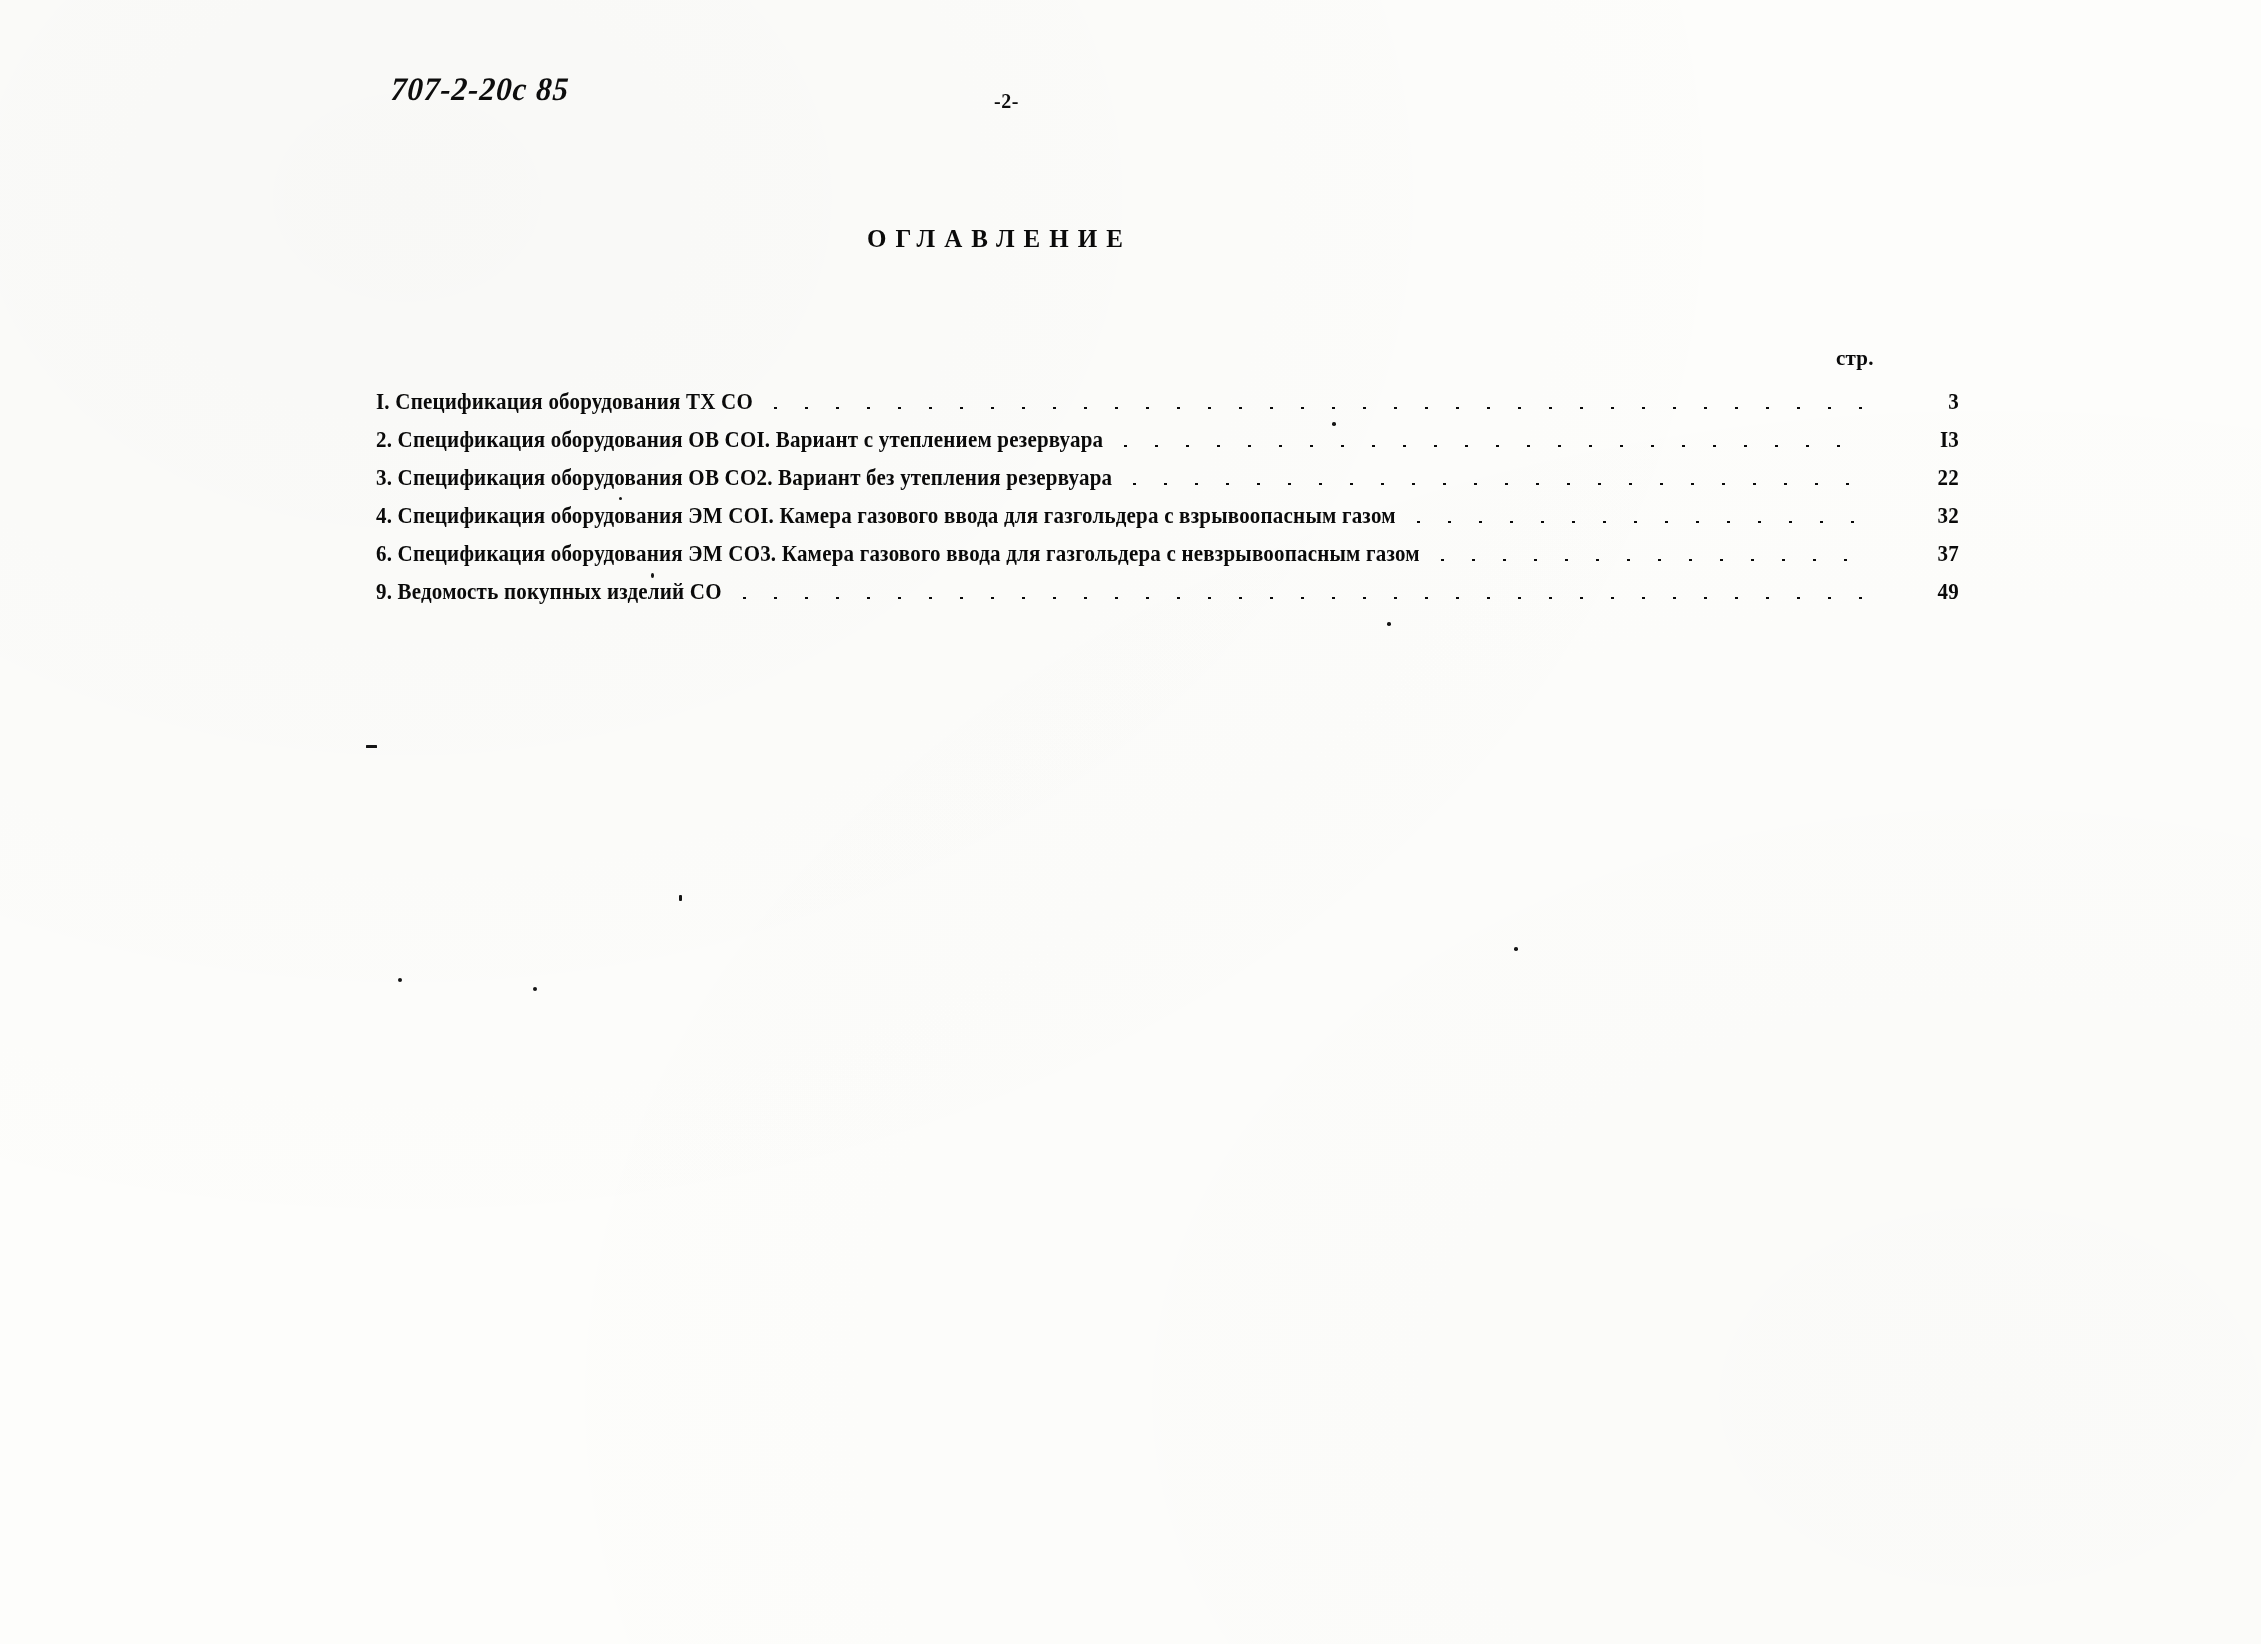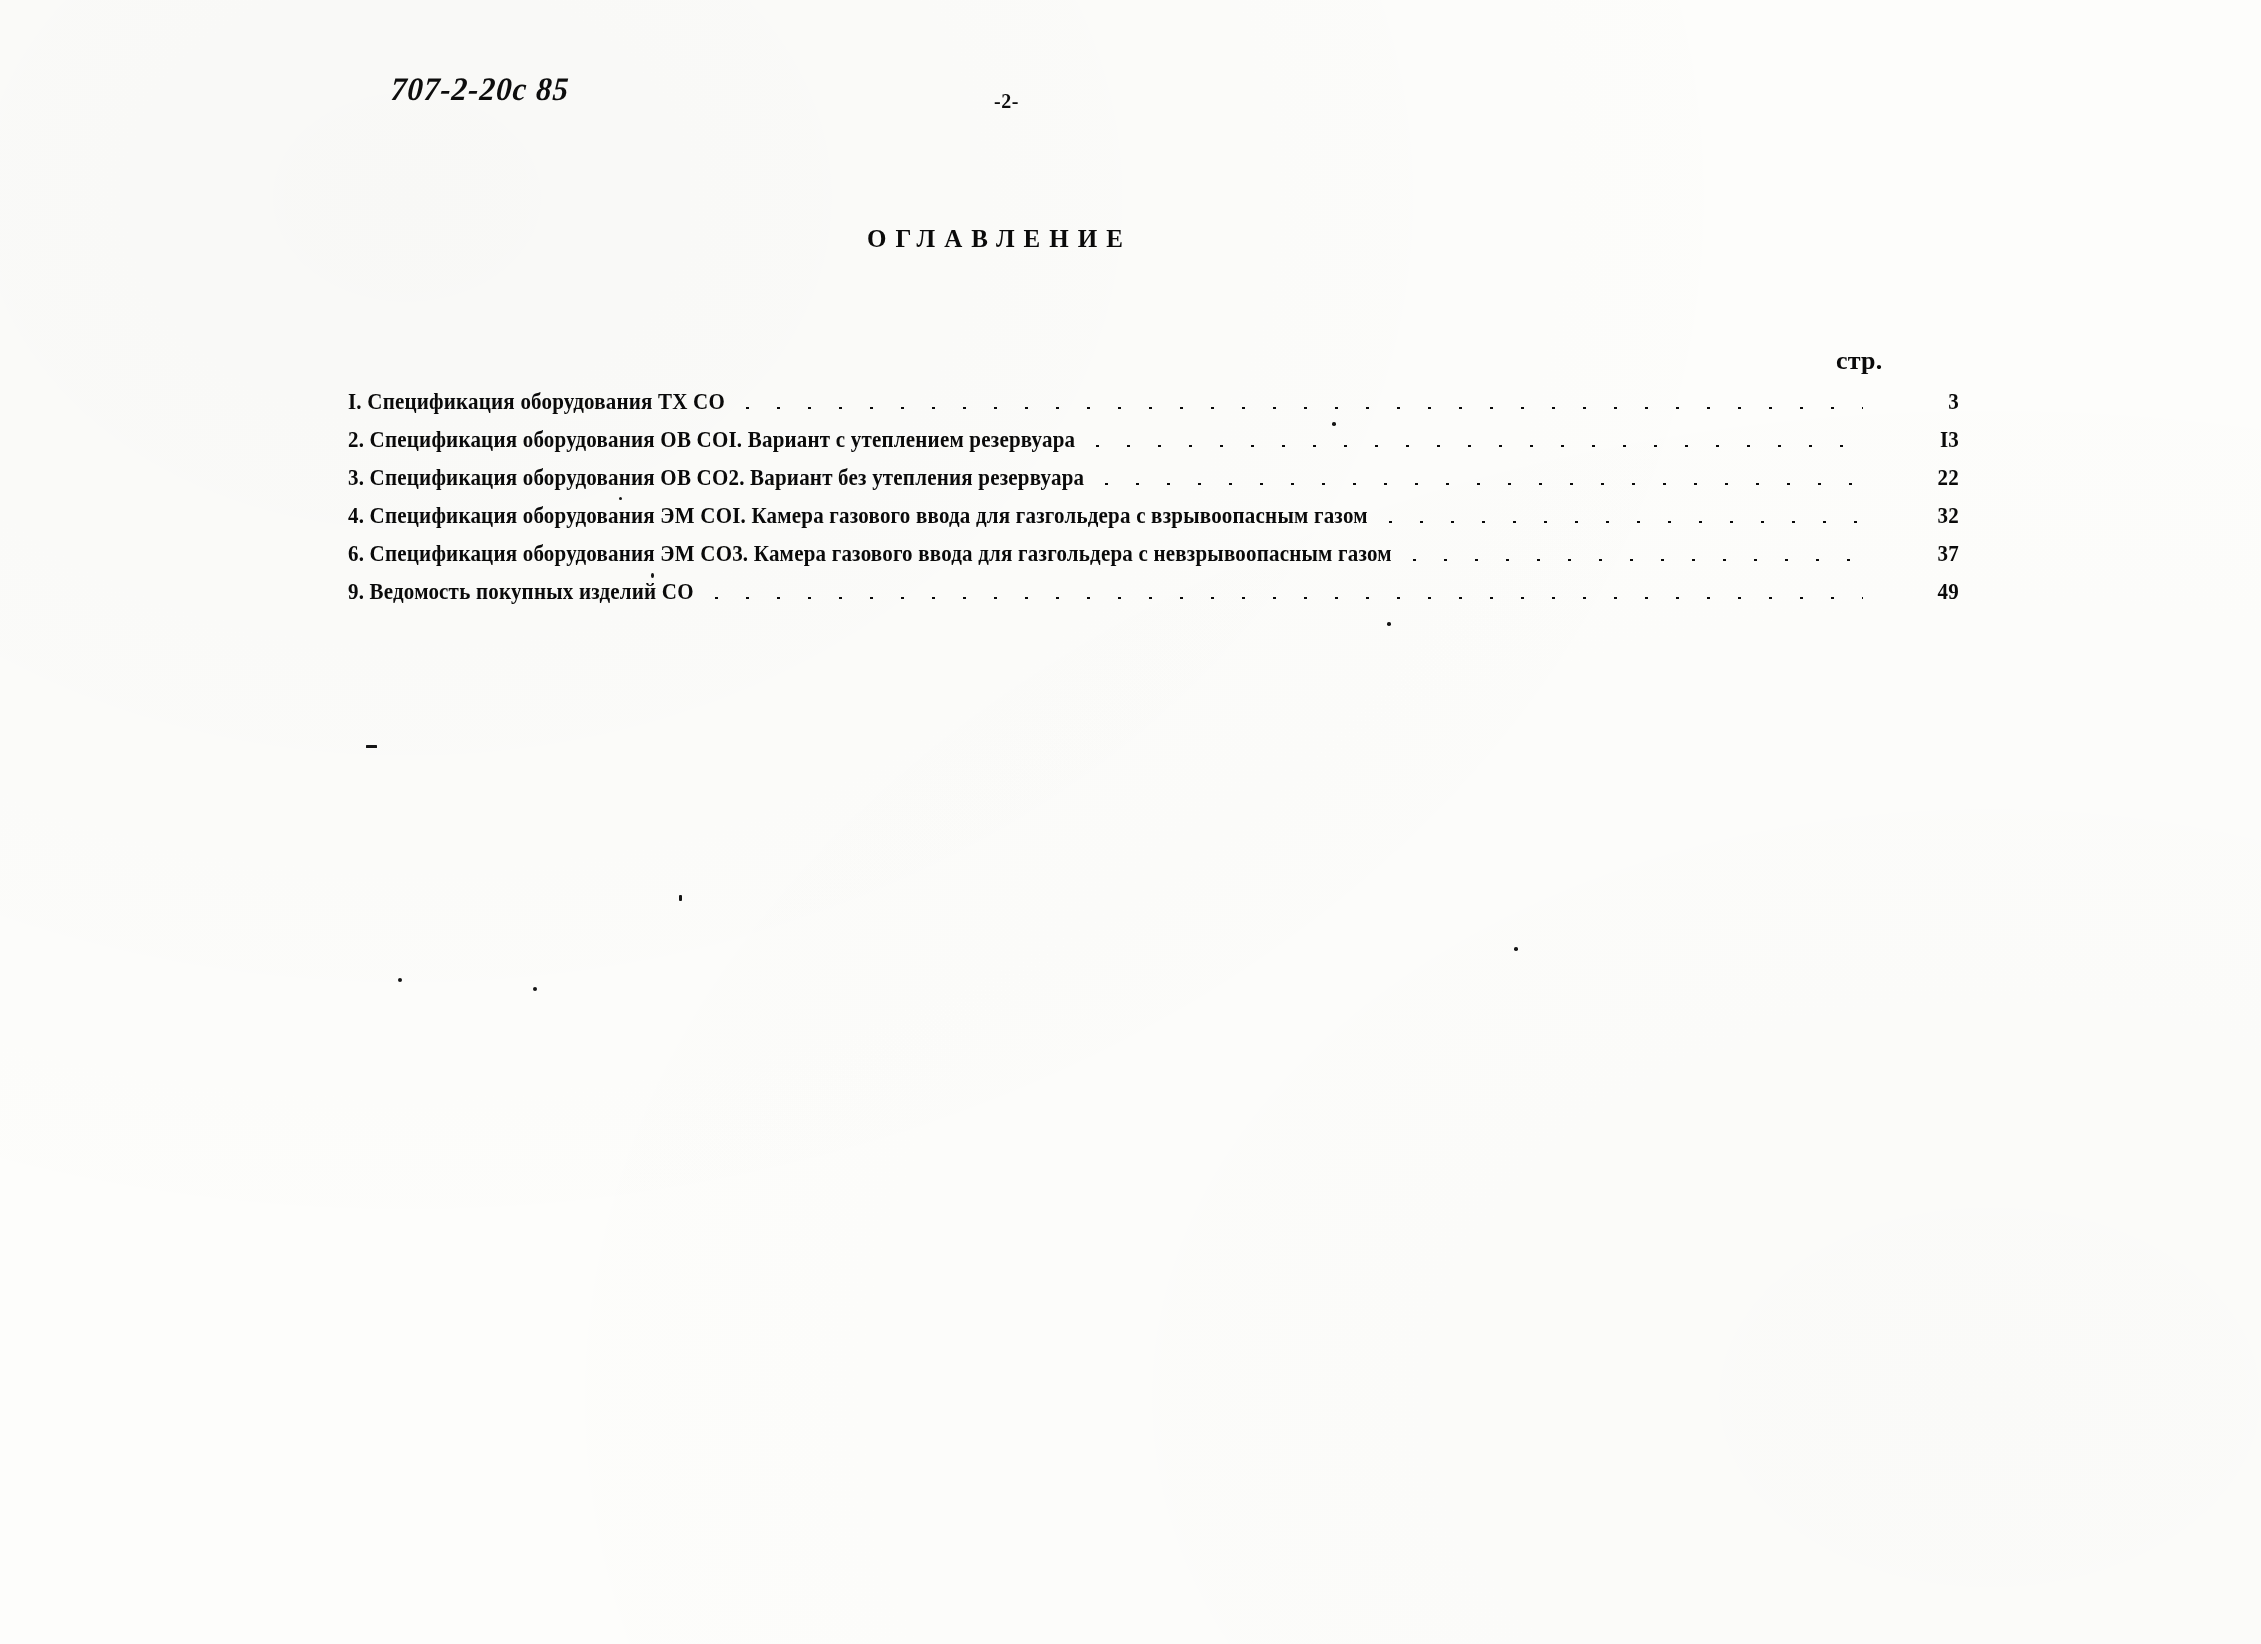--- a/index.html
+++ b/index.html
@@ -71,38 +71,39 @@
     white-space: nowrap;
     transform: scaleY(1.04);
   }
 
   
   .pages-caption {
     position: absolute;
     left: 1836px;
     top: 346px;
     font-family: "Liberation Serif", serif;
-    font-size: 26px;
+    font-size: 21px;
     font-weight: 700;
     color: #0a0a0a;
     letter-spacing: 0.2px;
     white-space: nowrap;
   }
 
   
   .toc {
     position: absolute;
     left: 348px;
     top: 389px;
     width: 1611px;
   }
 
   .toc-entry {
     position: relative;
     margin-bottom: 12px;
+    margin-left: 28px;
   }
 
   .toc-line {
     display: flex;
     align-items: flex-end;
     width: 100%;
     font-size: 21px;
     font-weight: 700;
     line-height: 1.24;
     color: #0a0a0a;

